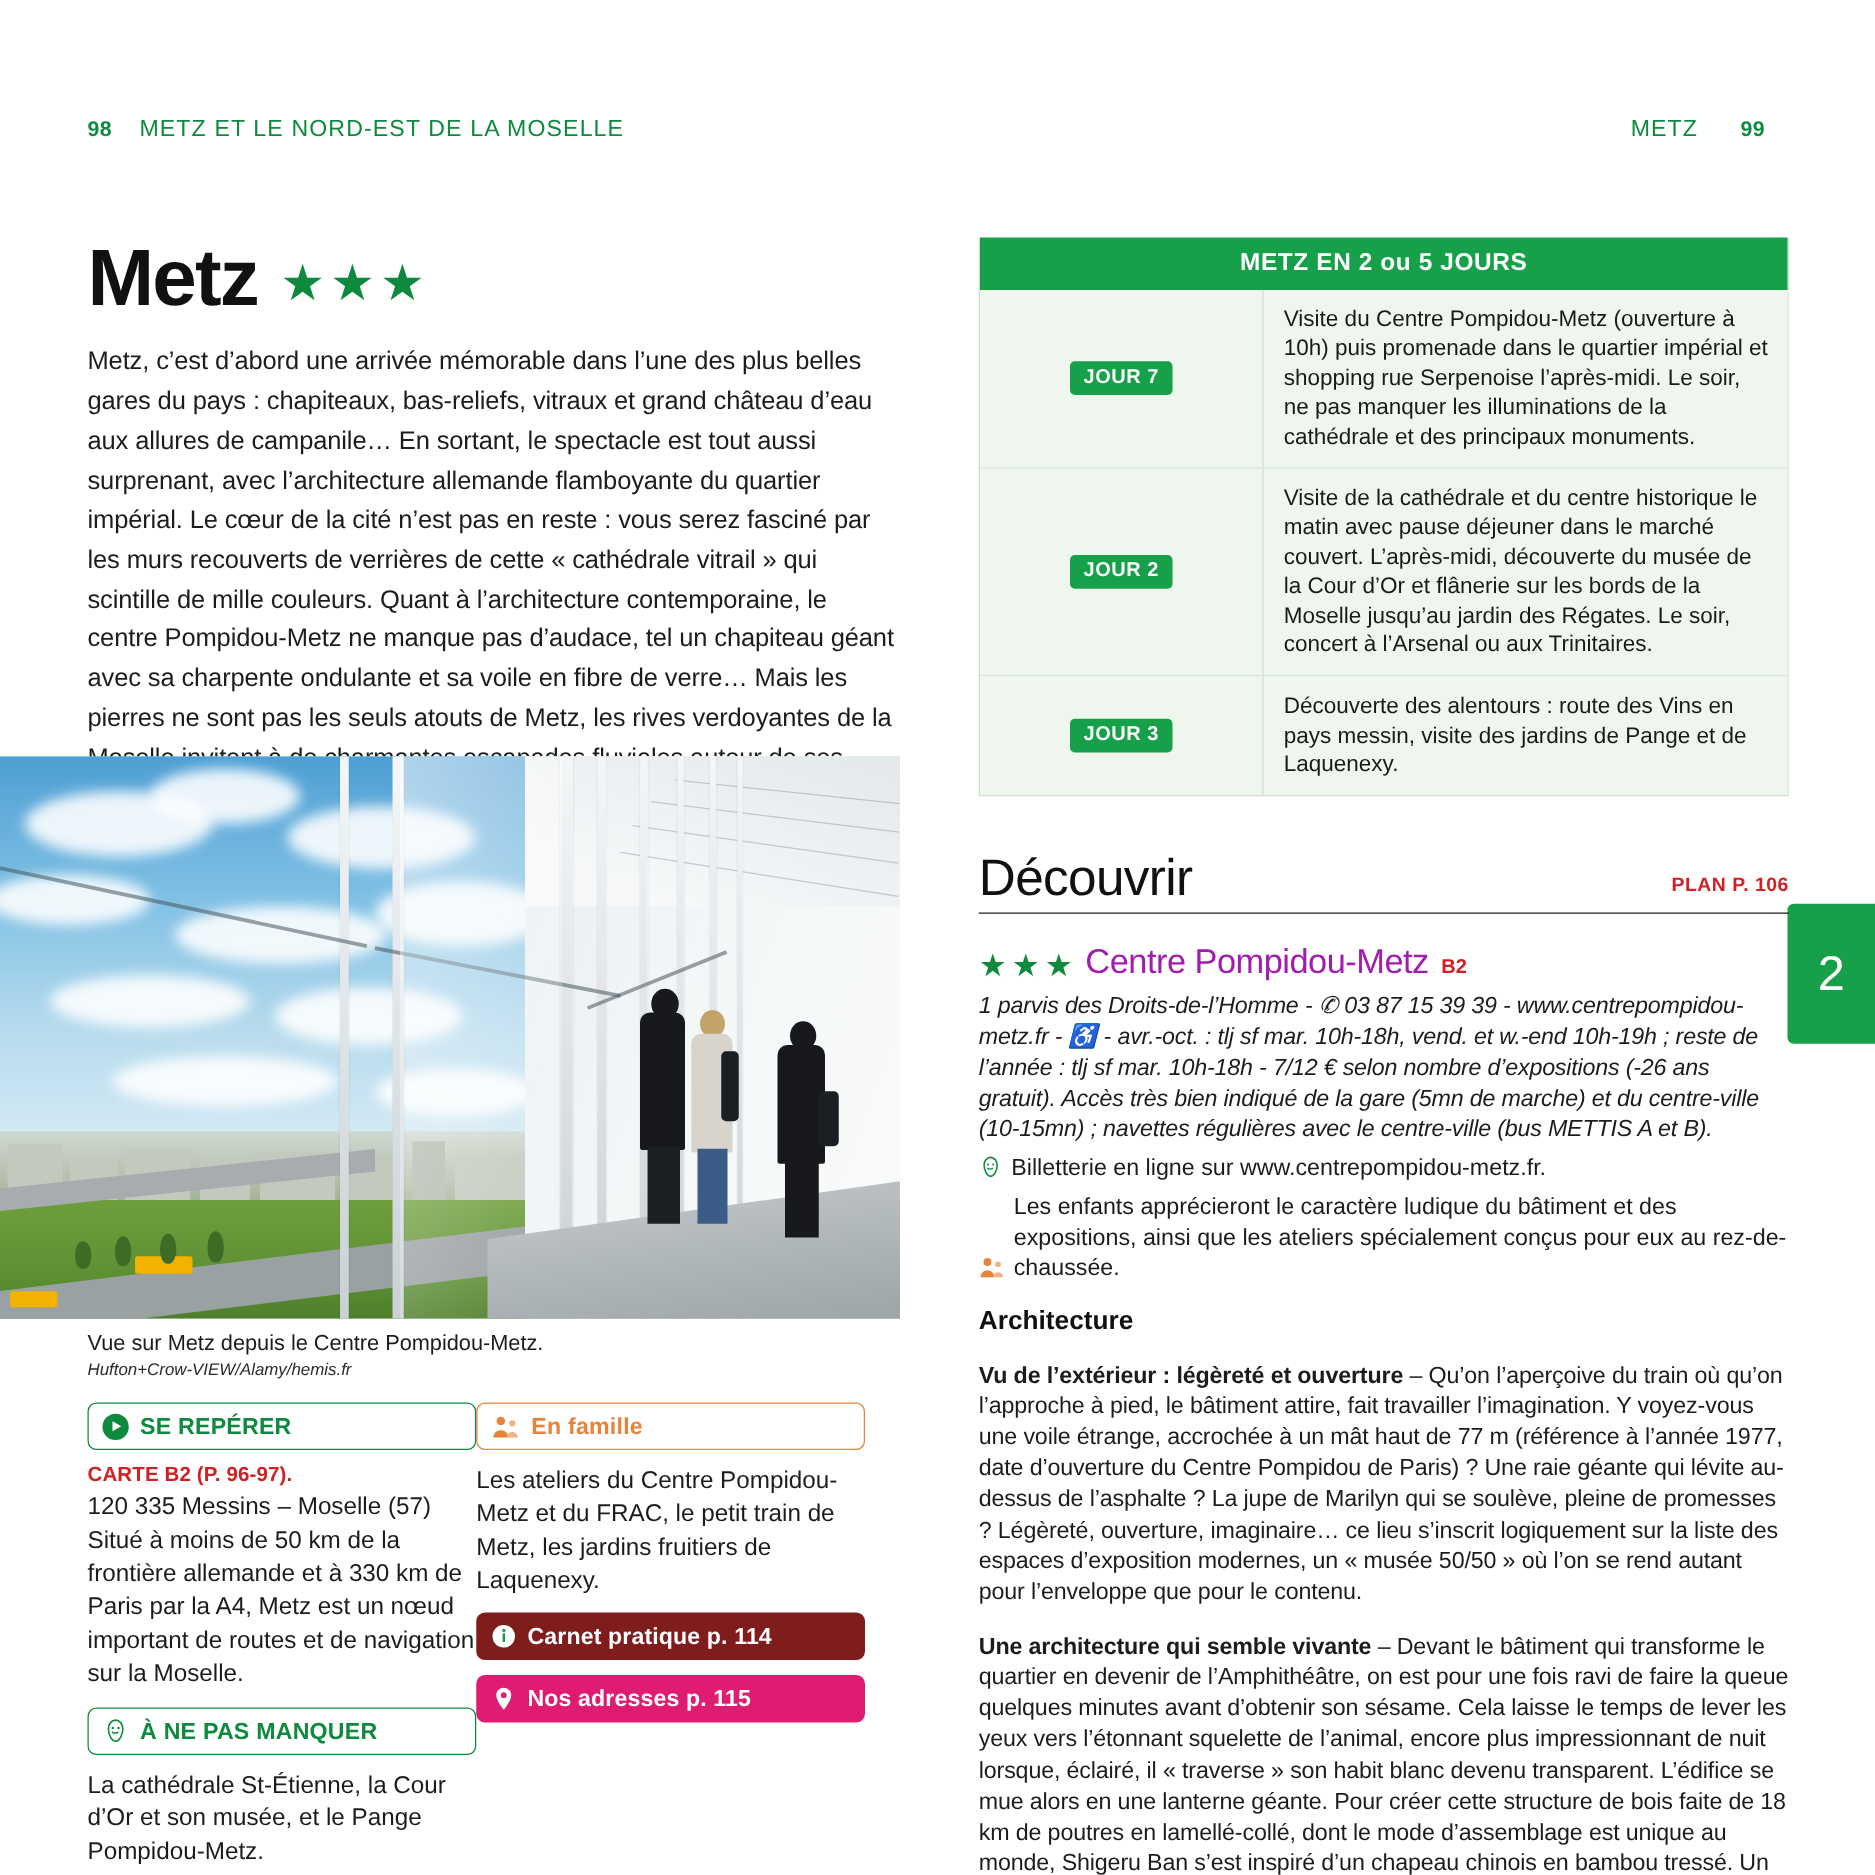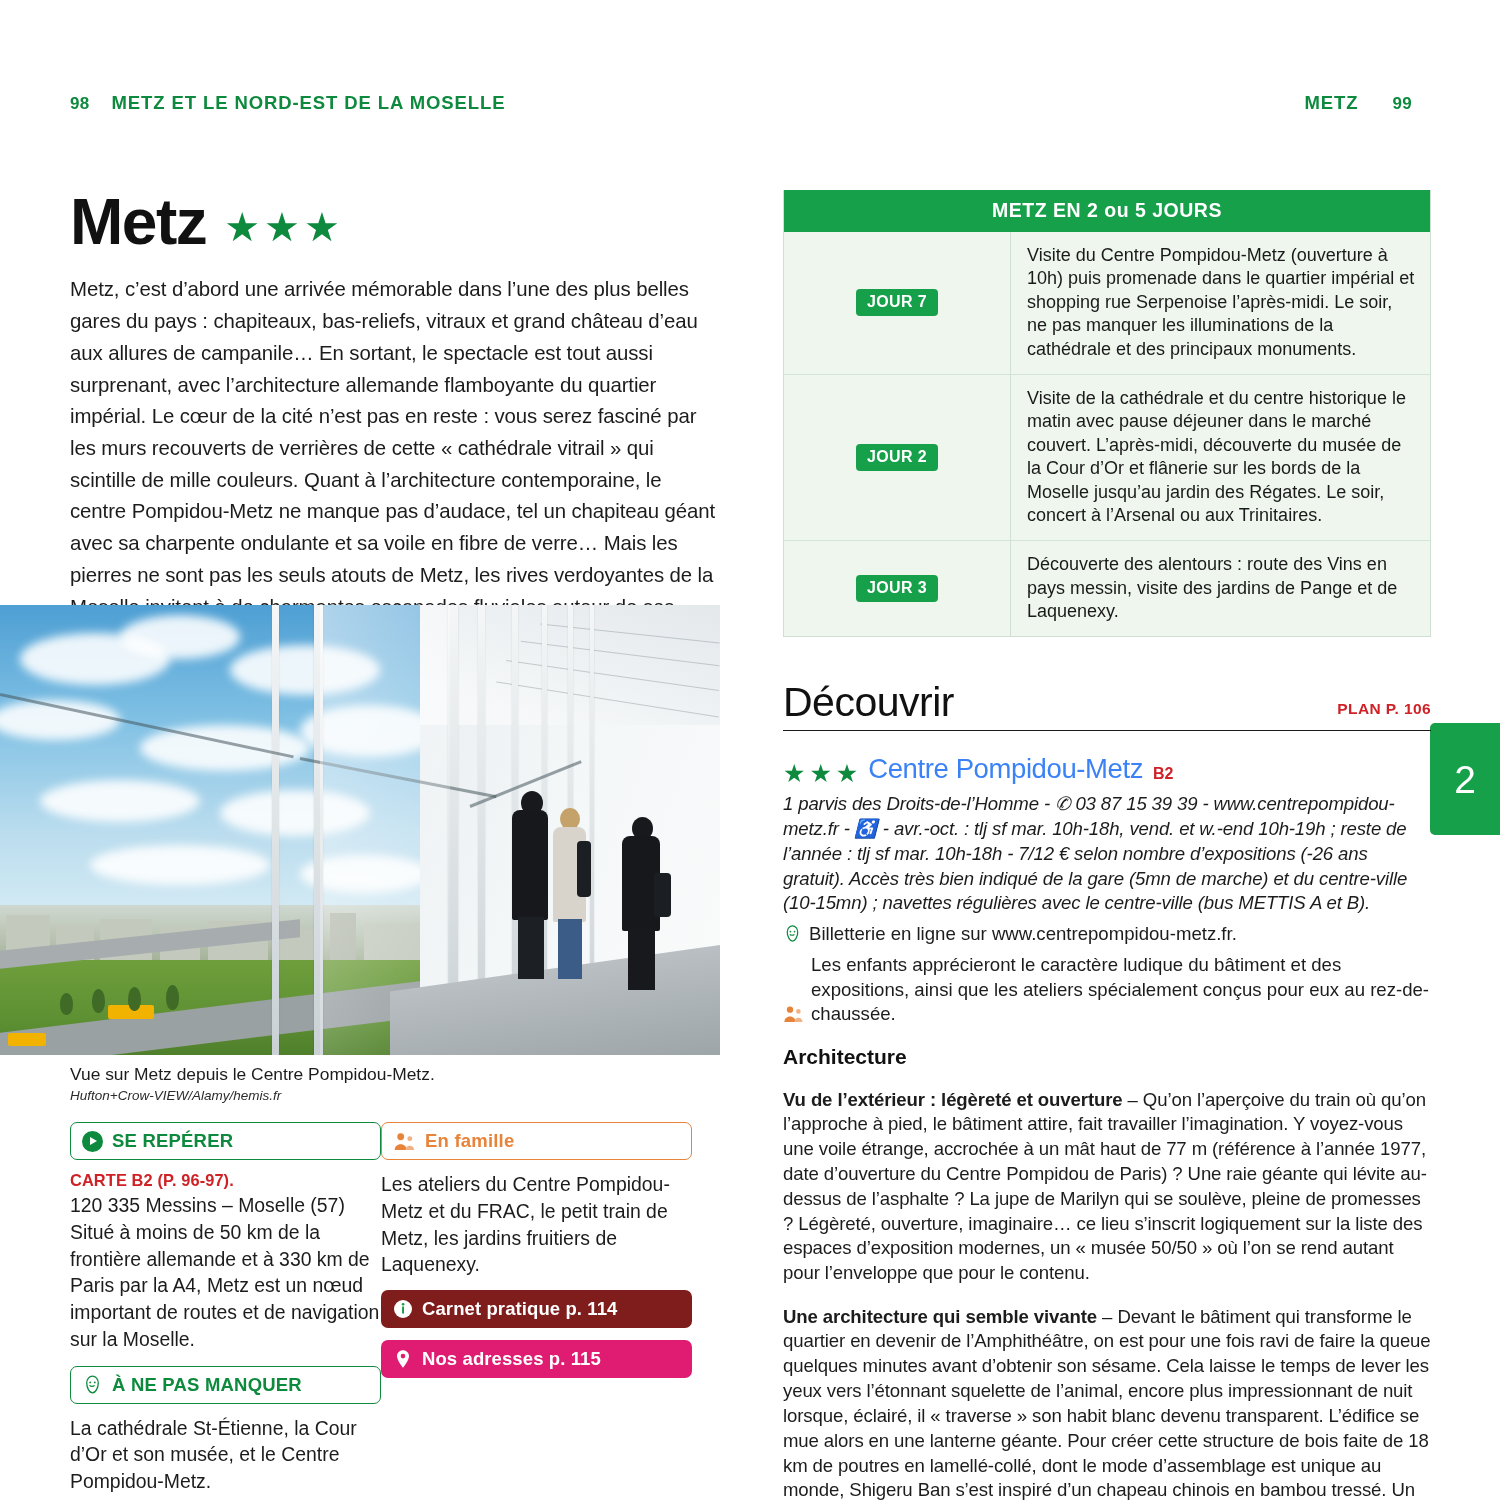--- a/index.html
+++ b/index.html
@@ -35,21 +35,21 @@
   .folio {
     color: #0e8a3e;
     font-size: 17px;
     font-weight: 600;
     letter-spacing: .3px;
     text-align: center;
   }
   .runhead-title {
     color: #0e8a3e;
     font-size: 18.5px;
-    font-weight: 700;
+    font-weight: 400;
     letter-spacing: .9px;
   }
 
   
   .col-left {
     position: absolute;
     left: 70px; top: 190px;
     width: 650px;
   }
   .col-right {
@@ -346,21 +346,21 @@
   }
 
   .poi-head {
     display: flex;
     align-items: center;
     gap: 10px;
     margin-top: 20px;
   }
   .poi-name {
     font-size: 27.5px;
-    color: #3b82f6;
+    color: #a21caf;
     letter-spacing: -.4px;
   }
   .poi-sq {
     font-size: 16px;
     font-weight: 700;
     color: #cf2126;
     align-self: flex-end;
     padding-bottom: 3px;
   }
 
@@ -541,21 +541,21 @@
         <span class="icon-smiley">
           <svg viewBox="0 0 24 24" width="21" height="21">
             <path d="M12 2.4c-3.6 0-6.6 3.4-6.6 8 0 5 3 11.2 6.6 11.2s6.6-6.2 6.6-11.2c0-4.6-3-8-6.6-8z" fill="none" stroke="#0e8a3e" stroke-width="1.5"></path>
             <circle cx="9.4" cy="9.6" r="1.1" fill="#0e8a3e"></circle>
             <circle cx="14.6" cy="9.6" r="1.1" fill="#0e8a3e"></circle>
             <path d="M9 13.4c.9 1.1 4.1 1.1 5 0" fill="none" stroke="#0e8a3e" stroke-width="1.4" stroke-linecap="round"></path>
           </svg>
         </span>
         <span class="pill-label">À NE PAS MANQUER</span>
       </div>
-      <div class="box-text top">La cathédrale St-Étienne, la Cour d’Or et son musée, et le Centre Pompidou-Metz.</div>
+      <div class="box-text top">La cathédrale St-Étienne, la Cour d’Or et son musée, et le Pange Pompidou-Metz.</div>
     </div>
 
     <div class="box-col">
       <div class="pill orange">
         <span class="icon-family">
           <svg viewBox="0 0 24 20" width="23" height="19">
             <circle cx="8" cy="5" r="3.6" fill="#e8833a"></circle>
             <path d="M1.6 19c0-3.6 2.8-6.2 6.4-6.2s6.4 2.6 6.4 6.2z" fill="#e8833a"></path>
             <circle cx="17.6" cy="7" r="2.6" fill="#f0b184"></circle>
             <path d="M13 19c0-2.6 2-4.6 4.6-4.6s4.6 2 4.6 4.6z" fill="#f0b184"></path>

